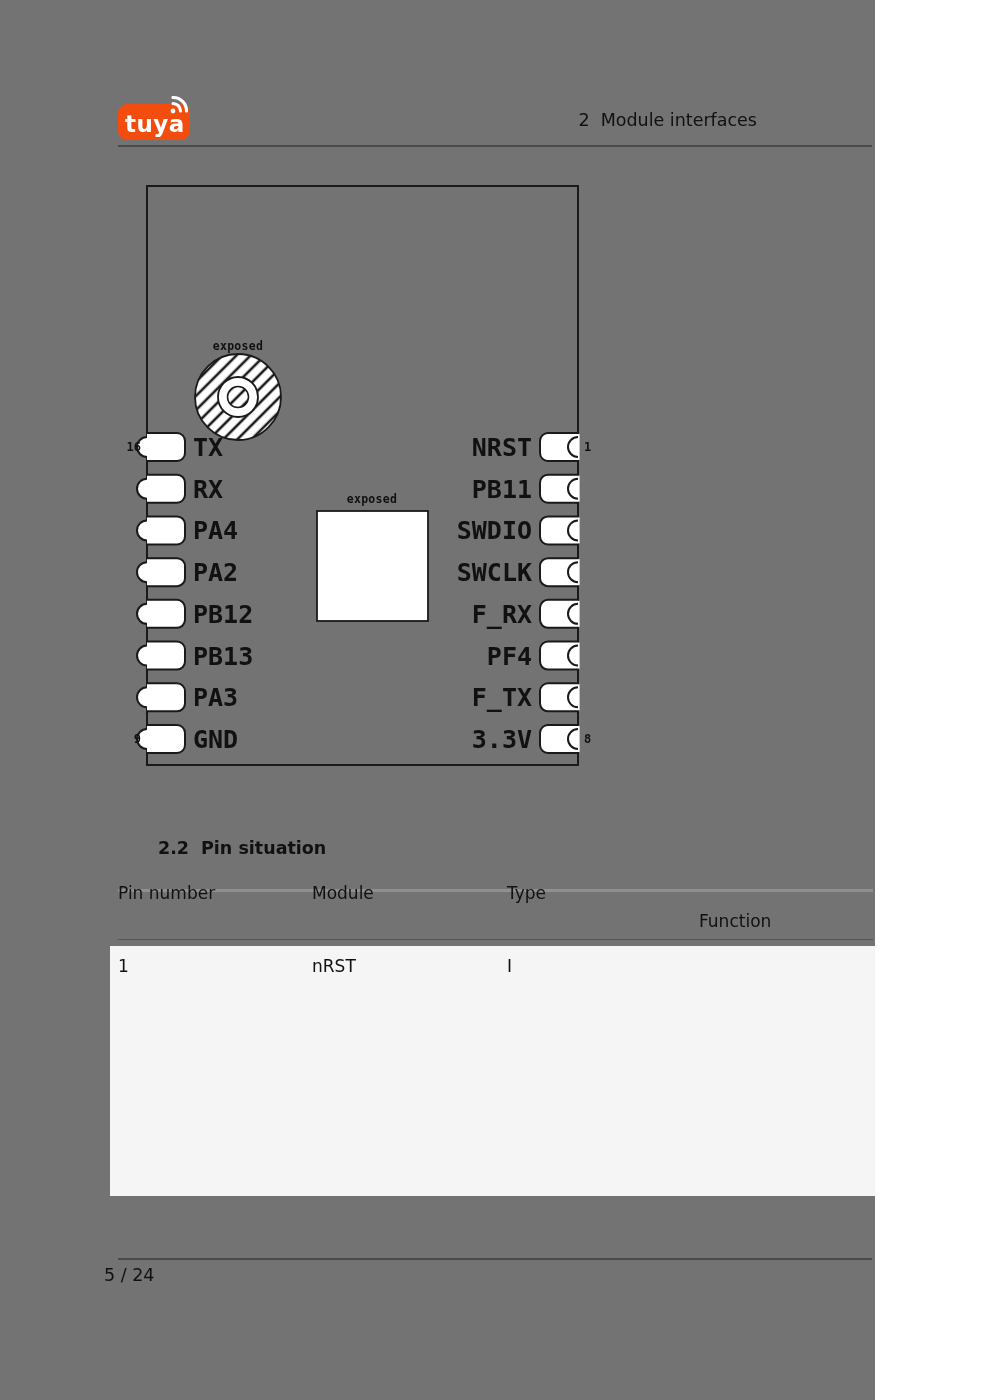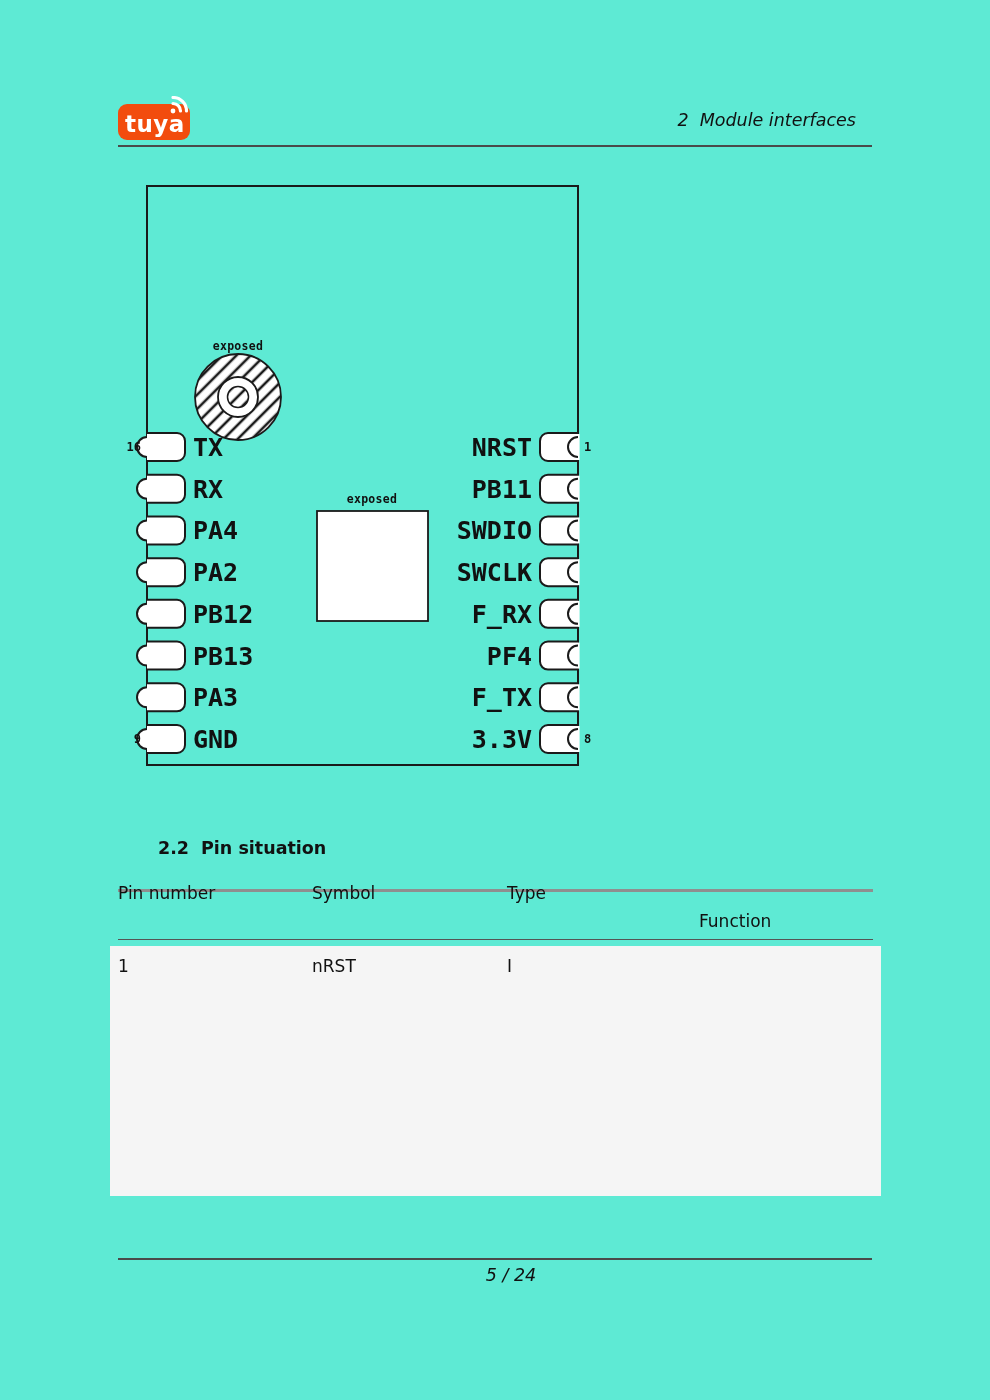--- a/index.html
+++ b/index.html
@@ -1,27 +1,27 @@
 <!DOCTYPE html>
 <html><head>
 <meta charset="utf-8">
 <style>
   html,body { margin:0; padding:0; background:#ffffff; }
   .page {
-    position:relative; width:990px; height:1400px;
-    background:#5eead4; overflow:hidden;
+    position:relative; width:875px; height:1400px;
+    background:#737373; overflow:hidden;
     font-family:"DejaVu Sans", sans-serif; color:#111;
   }
   .abs { position:absolute; }
 
   
   .logo-svg { position:absolute; left:114px; top:96px; }
   .header-title {
-    position:absolute; right:134px; top:110px;
-    font-size:17.5px; font-style:italic; color:#111;
+    position:absolute; right:118px; top:110px;
+    font-size:17.5px; color:#111;
   }
   .header-title .num { margin-right:11px; }
   .rule { position:absolute; background:#4a4a4a; }
   .header-rule { left:118px; top:145px; width:754px; height:1.5px; }
 
   
   .diagram-svg { position:absolute; left:100px; top:170px; }
   .pin-label { font-family:"DejaVu Sans Mono", monospace; font-weight:bold; font-size:25px; fill:#111; }
   .pin-num   { font-family:"DejaVu Sans Mono", monospace; font-weight:bold; font-size:12px; fill:#111; }
   .exposed-label { font-family:"DejaVu Sans Mono", monospace; font-weight:bold; font-size:11.5px; fill:#111; letter-spacing:0.3px; }
@@ -41,22 +41,22 @@
   .t-cell { position:absolute; top:953px; font-size:17px; color:#111; line-height:27px; }
   .col-0 { left:118px; }
   .col-1 { left:312px; }
   .col-2 { left:507px; }
   .col-3 { left:699px; width:182px;margin-top:28px; }
   .fn-cell { white-space:pre; }
 
   
   .footer-rule { left:118px; top:1258px; width:754px; height:1.5px; }
   .footer-page {
-    position:absolute; left:134px; top:1265px; width:754px;
-    text-align:center; font-size:17.5px; font-style:italic; color:#111;
+    position:absolute; left:104px; top:1265px; width:754px;
+    font-size:17.5px; color:#111;
   }
 </style>
 </head>
 <body>
 
 <div class="page">
 
   <svg class="logo-svg" width="88" height="52" viewBox="0 0 88 52">
     <rect x="4" y="8" width="72" height="36" rx="9" ry="9" fill="#f24c0e"></rect>
     <text x="11" y="36" font-family="DejaVu Sans, sans-serif" font-weight="bold" font-size="23" fill="#ffffff" letter-spacing="0.5">tuya</text>
@@ -199,21 +199,21 @@
         </g>
       </g>
   </svg>
 
   <div class="section-heading">
     <span class="num">2.2</span><span>Pin situation</span>
   </div>
 
   <div class="rule t-rule-thick abs"></div>
   <div class="t-head col-0">Pin number</div>
-  <div class="t-head col-1">Symbol</div>
+  <div class="t-head col-1">Module</div>
   <div class="t-head col-2">Type</div>
   <div class="t-head col-3">Function</div>
   <div class="rule t-rule-thin abs"></div>
 
   <div class="t-row-bg"></div>
   <div class="t-cell col-0">1</div>
   <div class="t-cell col-1">nRST</div>
   <div class="t-cell col-2">I</div>
 
   <div class="rule footer-rule"></div>

